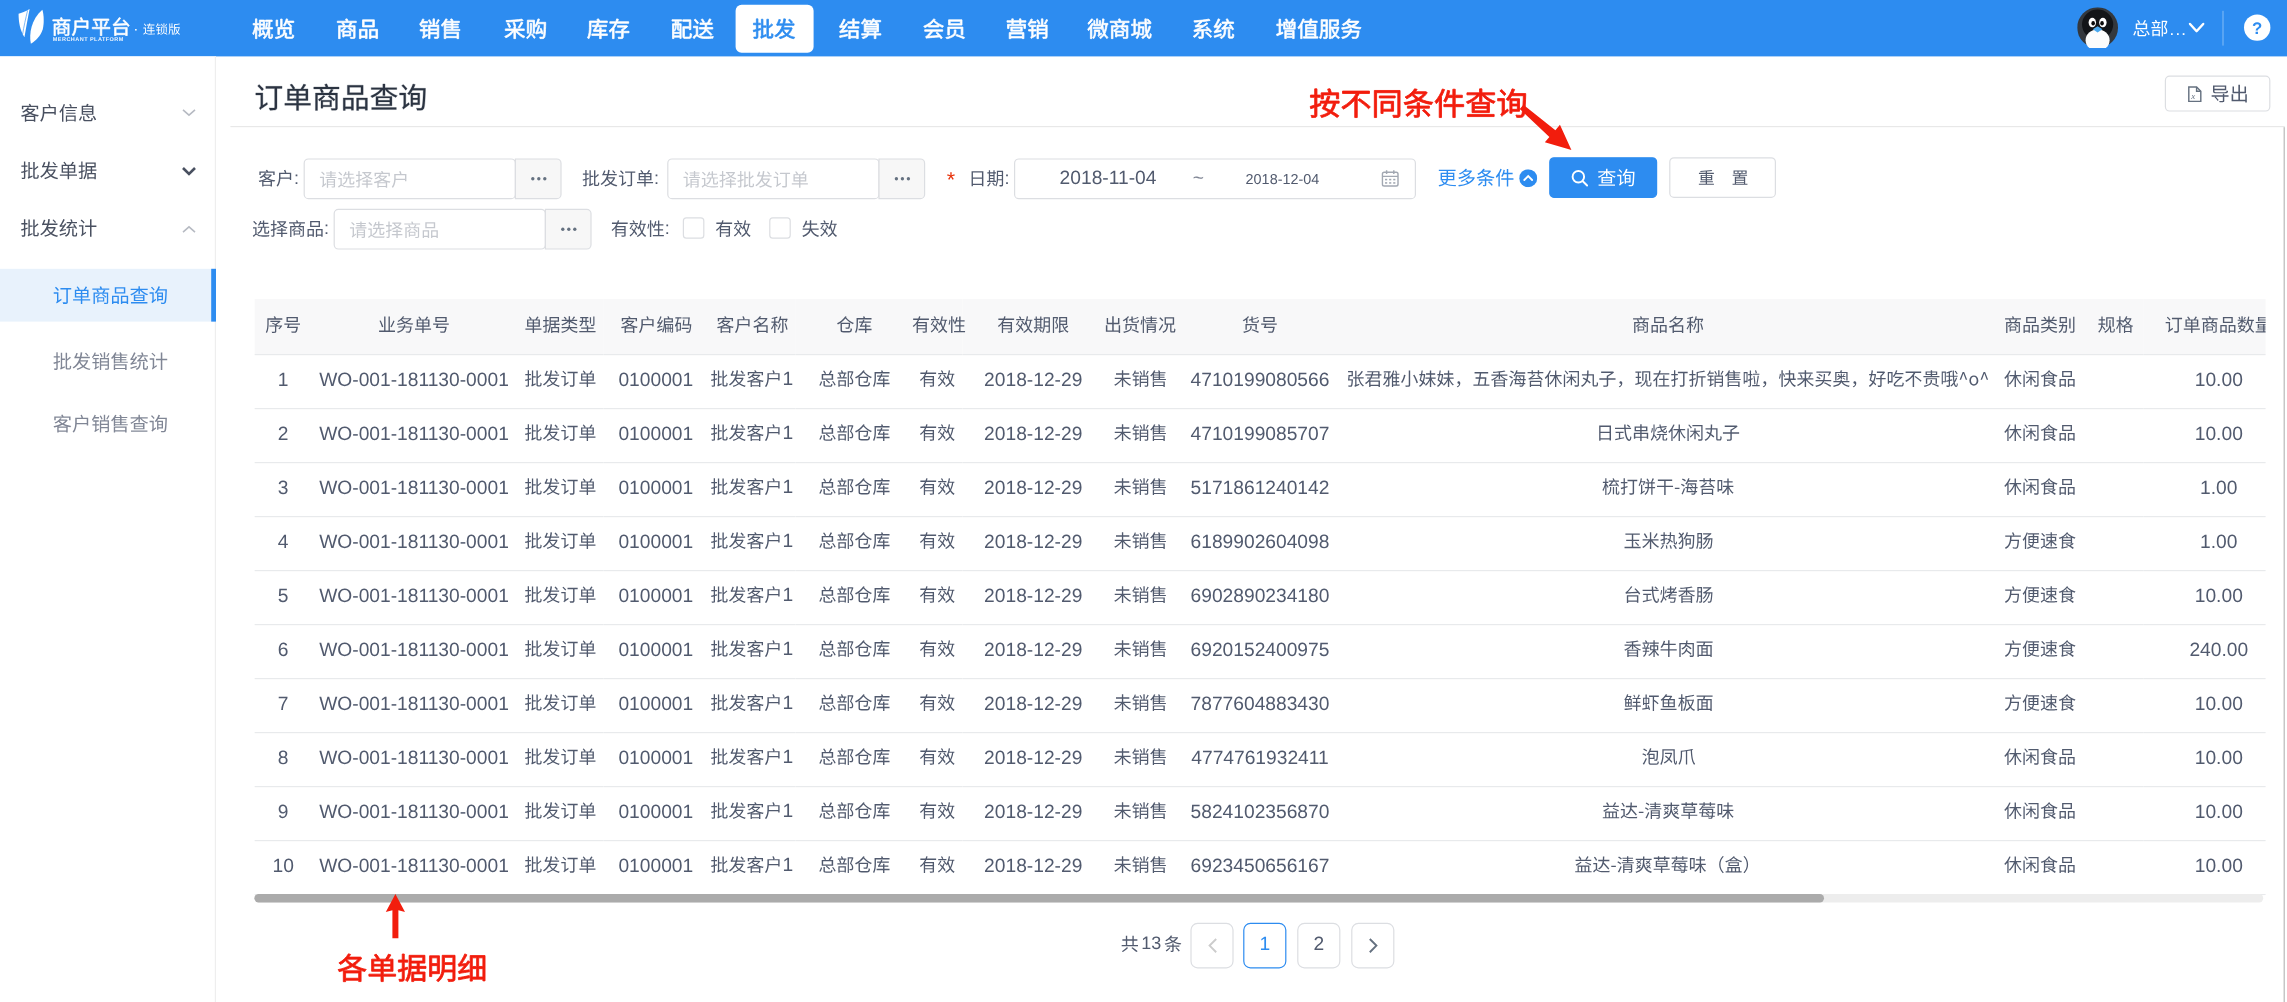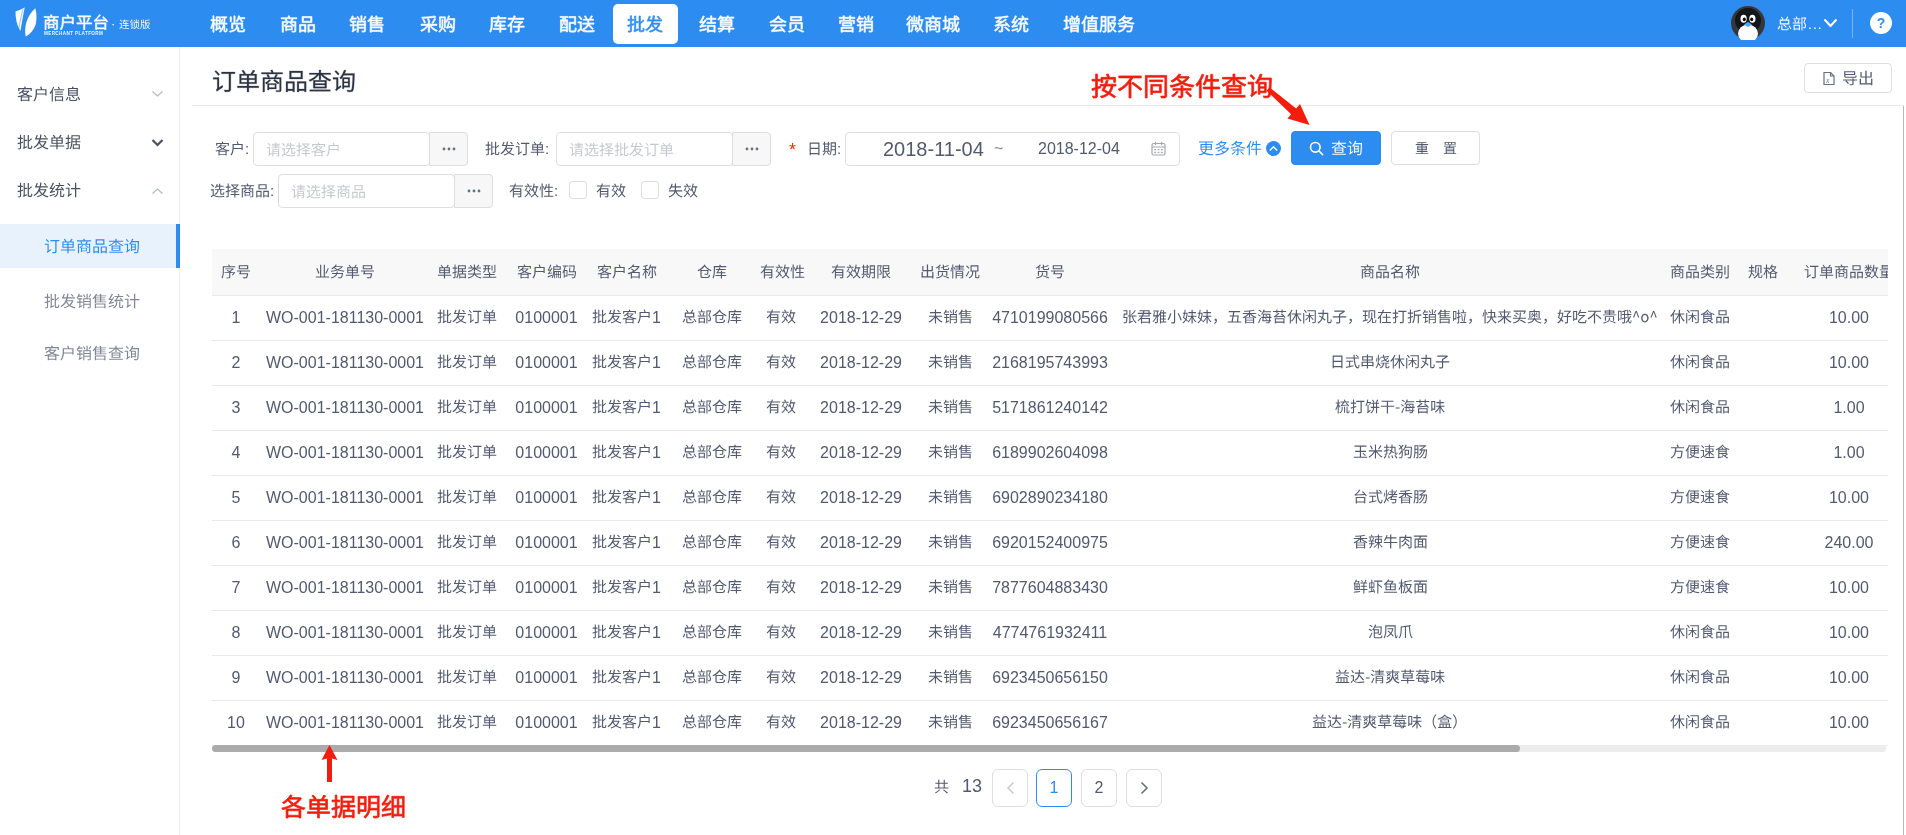--- a/index.html
+++ b/index.html
@@ -322,23 +322,23 @@
   </div>
 <div class="pos" style="left:789px;top:142px;height:16px;color:#e8330c;font-size:18px">*</div>
 <div class="pos" style="left:807px;top:140px;height:17px">
     <svg class="z" style="width:30.0px;height:15px;color:#515a6e;" viewBox="0 0 500 250">
       <use href="#u65E5"></use>
       <use href="#u671F" x="250"></use>
     </svg>
     <span style="color:#515a6e;font-size:15px">:</span>
   </div>
 <div class="inp" style="left:845px;top:132px;width:335px;color:#515a6e">
-    <span style="position:absolute;left:37px;font-size:20px">2018-11-04</span>
+    <span style="position:absolute;left:37px;font-size:16px">2018-11-04</span>
     <span style="position:absolute;left:148px;font-size:16px;color:#808695">~</span>
-    <span style="position:absolute;left:192px;font-size:16px">2018-12-04</span>
+    <span style="position:absolute;left:192px;font-size:12px">2018-12-04</span>
     <svg style="position:absolute;right:13px;top:8px" width="15" height="15" viewBox="0 0 15 15">
       <rect x="1" y="2.5" width="13" height="11.5" rx="1.5" fill="none" stroke="#a2a8b2" stroke-width="1.2"></rect>
       <line x1="4.5" y1="0.8" x2="4.5" y2="4" stroke="#a2a8b2" stroke-width="1.2"></line>
       <line x1="10.5" y1="0.8" x2="10.5" y2="4" stroke="#a2a8b2" stroke-width="1.2"></line>
       <line x1="1" y1="6" x2="14" y2="6" stroke="#a2a8b2" stroke-width="1"></line>
       <g fill="#a2a8b2">
         <rect x="3.2" y="8" width="1.8" height="1.3"></rect>
         <rect x="6.6" y="8" width="1.8" height="1.3"></rect>
         <rect x="10" y="8" width="1.8" height="1.3"></rect>
         <rect x="3.2" y="10.8" width="1.8" height="1.3"></rect>
@@ -630,21 +630,21 @@
           <td><svg class="z" style="width:30.0px;height:15px;color:#515a6e;" viewBox="0 0 500 250">
               <use href="#u6709"></use>
               <use href="#u6548" x="250"></use>
             </svg></td>
           <td class="lat">2018-12-29</td>
           <td><svg class="z" style="width:45.0px;height:15px;color:#515a6e;" viewBox="0 0 750 250">
               <use href="#u672A"></use>
               <use href="#u9500" x="250"></use>
               <use href="#u552E" x="500"></use>
             </svg></td>
-          <td class="lat">2168195743993</td>
+          <td class="lat">4710199085707</td>
           <td><svg class="z" style="width:120.0px;height:15px;color:#515a6e;" viewBox="0 0 2000 250">
               <use href="#u65E5"></use>
               <use href="#u5F0F" x="250"></use>
               <use href="#u4E32" x="500"></use>
               <use href="#u70E7" x="750"></use>
               <use href="#u4F11" x="1000"></use>
               <use href="#u95F2" x="1250"></use>
               <use href="#u4E38" x="1500"></use>
               <use href="#u5B50" x="1750"></use>
             </svg></td>
@@ -977,21 +977,21 @@
           <td><svg class="z" style="width:30.0px;height:15px;color:#515a6e;" viewBox="0 0 500 250">
               <use href="#u6709"></use>
               <use href="#u6548" x="250"></use>
             </svg></td>
           <td class="lat">2018-12-29</td>
           <td><svg class="z" style="width:45.0px;height:15px;color:#515a6e;" viewBox="0 0 750 250">
               <use href="#u672A"></use>
               <use href="#u9500" x="250"></use>
               <use href="#u552E" x="500"></use>
             </svg></td>
-          <td class="lat">6923450656150</td>
+          <td class="lat">5824102356870</td>
           <td><svg class="z" style="width:110.2px;height:15px;color:#515a6e;" viewBox="0 0 1837 250">
               <use href="#u76CA"></use>
               <use href="#u8FBE" x="250"></use>
               <use href="#u002D" x="500"></use>
               <use href="#u6E05" x="587"></use>
               <use href="#u723D" x="837"></use>
               <use href="#u8349" x="1087"></use>
               <use href="#u8393" x="1337"></use>
               <use href="#u5473" x="1587"></use>
             </svg></td>
@@ -1061,21 +1061,21 @@
         </tr>
       </tbody>
     </table>
   </div>
 <div style="position:absolute;left:212px;top:745px;width:1674px;height:7px;background:#ededed;border-radius:3.5px"></div>
 <div style="position:absolute;left:212px;top:745px;width:1308px;height:7px;background:#ababab;border-radius:3.5px"></div>
 <div class="pos" style="left:934px;top:778px;height:17px">
     <svg class="z" style="width:15.0px;height:15px;color:#515a6e;" viewBox="0 0 250 250">
       <use href="#u5171"></use>
     </svg>
-    <span style="font-size:18px;color:#515a6e;margin:0 13px">13</span>
+    <span style="font-size:15px;color:#515a6e;margin:0 2px">13</span>
     <svg class="z" style="width:15.0px;height:15px;color:#515a6e;" viewBox="0 0 250 250">
       <use href="#u6761"></use>
     </svg>
   </div>
 <div class="pg" style="left:992px;top:769px">
     <svg width="9" height="14" viewBox="0 0 9 14">
       <path d="M7.5 1.5 L2 7 L7.5 12.5" stroke="#ccc" stroke-width="1.6" fill="none"></path>
     </svg>
   </div>
 <div class="pg" style="left:1036px;top:769px;border-color:#2d8cf0;color:#2d8cf0">1</div>

